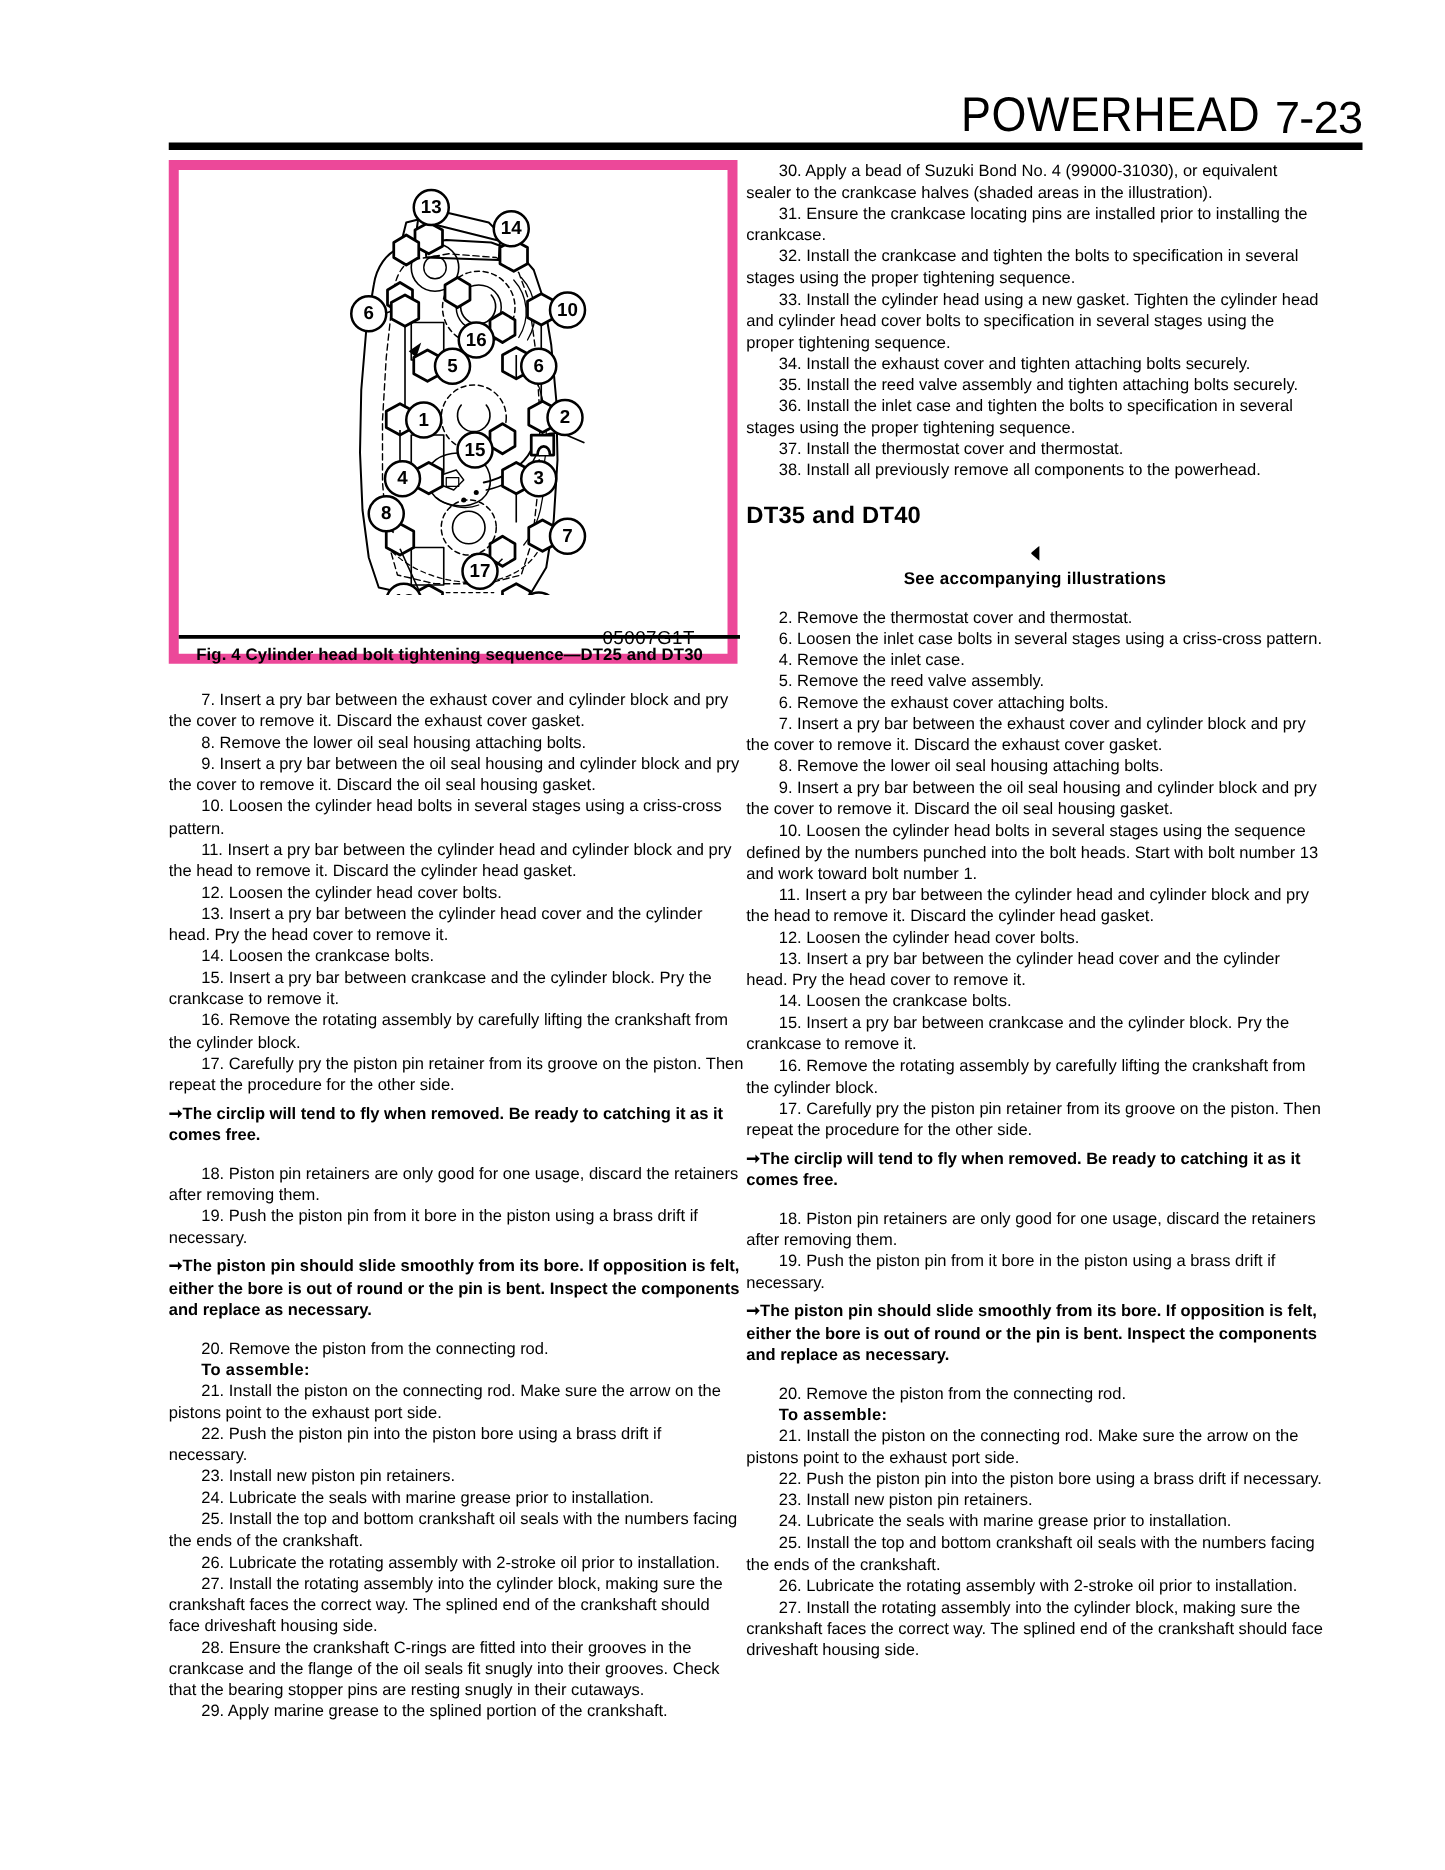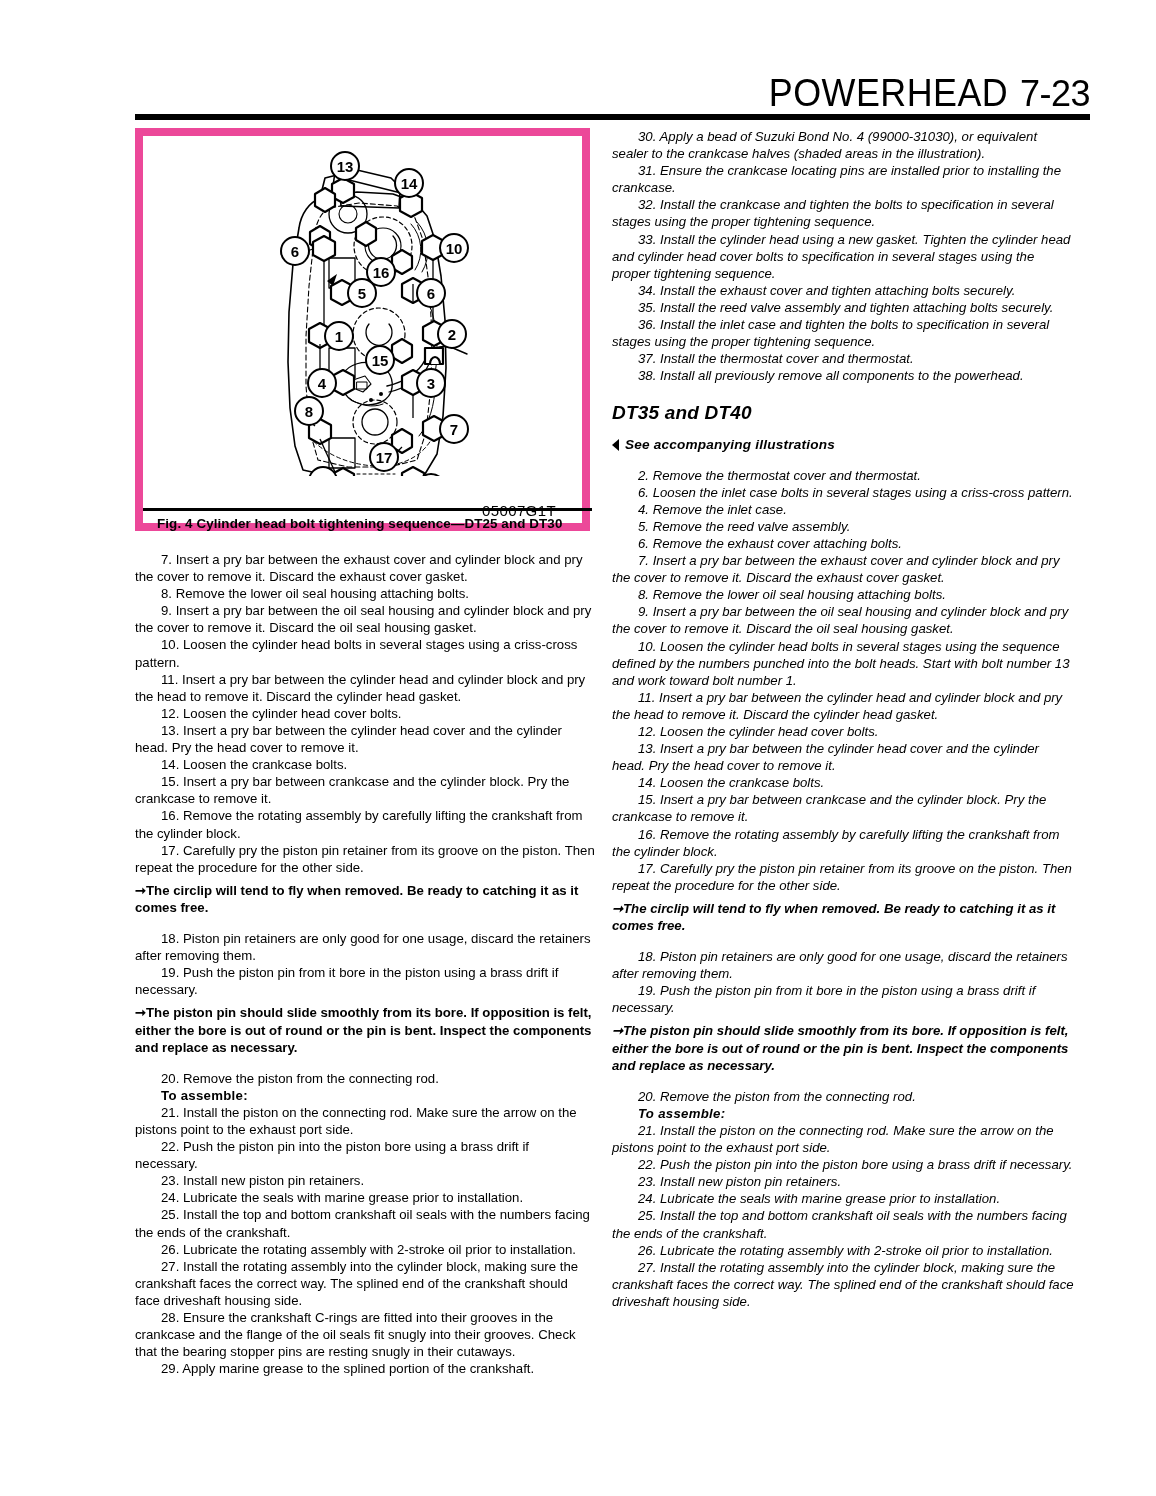--- a/index.html
+++ b/index.html
@@ -57,21 +57,21 @@
   
   .col {
     position: absolute;
     top: 128px;
     width: 460px;
     font-size: 13.2px;
     line-height: 17.1px;
     text-align: left;
   }
   .col-left  { left: 135px; }
-  .col-right { left: 612px; width: 462px; font-style: italic; }
+  .col-right { left: 597px; width: 462px; }
 
   p { margin: 0; }
 
   .para {
     text-indent: 26px;
   }
 
   .note {
     font-weight: bold;
     margin-top: 6px;
@@ -100,20 +100,21 @@
     letter-spacing: 0.2px;
   }
   .see-also {
     font-weight: bold;
     font-size: 13.6px;
     margin-bottom: 14px;
     letter-spacing: 0.2px;
     display: flex;
     align-items: center;
     gap: 6px;
+    flex-direction: column;
   }
   .bullet-diamond {
     display: inline-block;
     width: 7px; height: 12px;
     background: #000;
     clip-path: polygon(100% 0%, 100% 100%, 0% 50%);
     flex: none;
     position: relative;
     top: 1px;
   }

